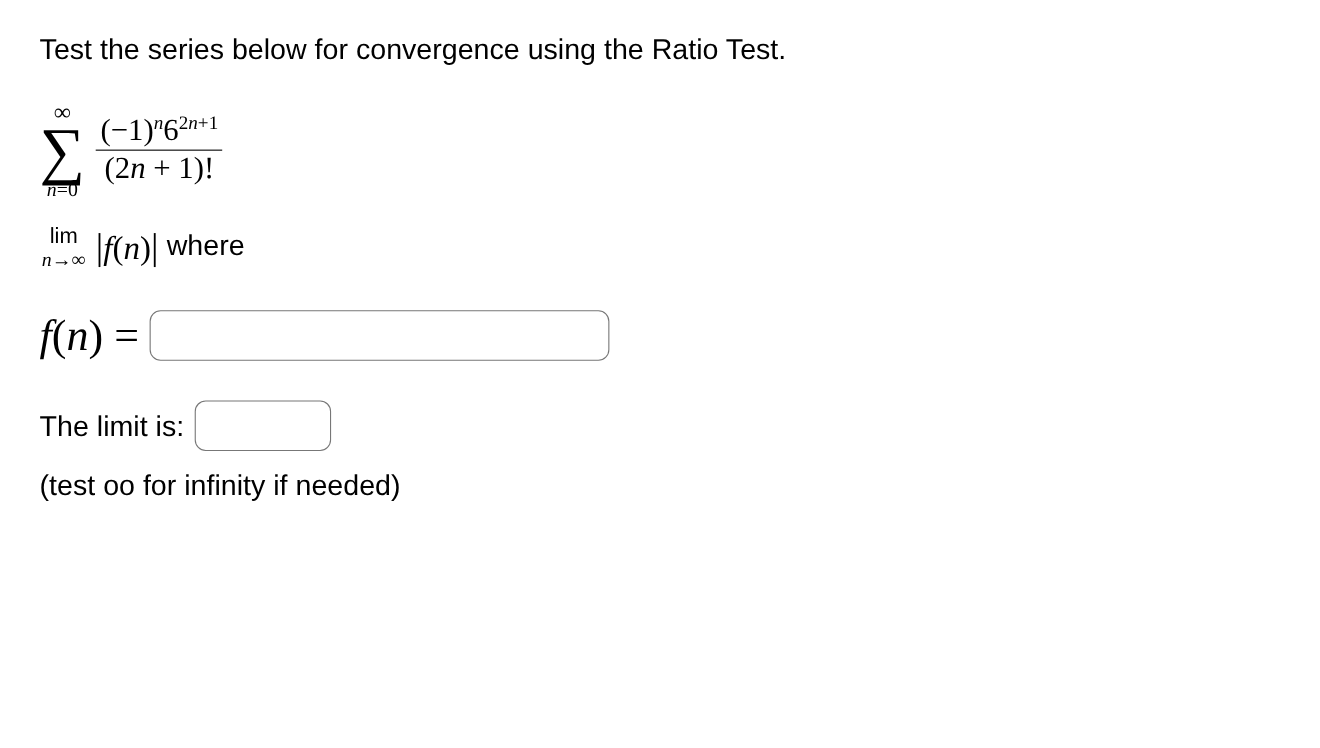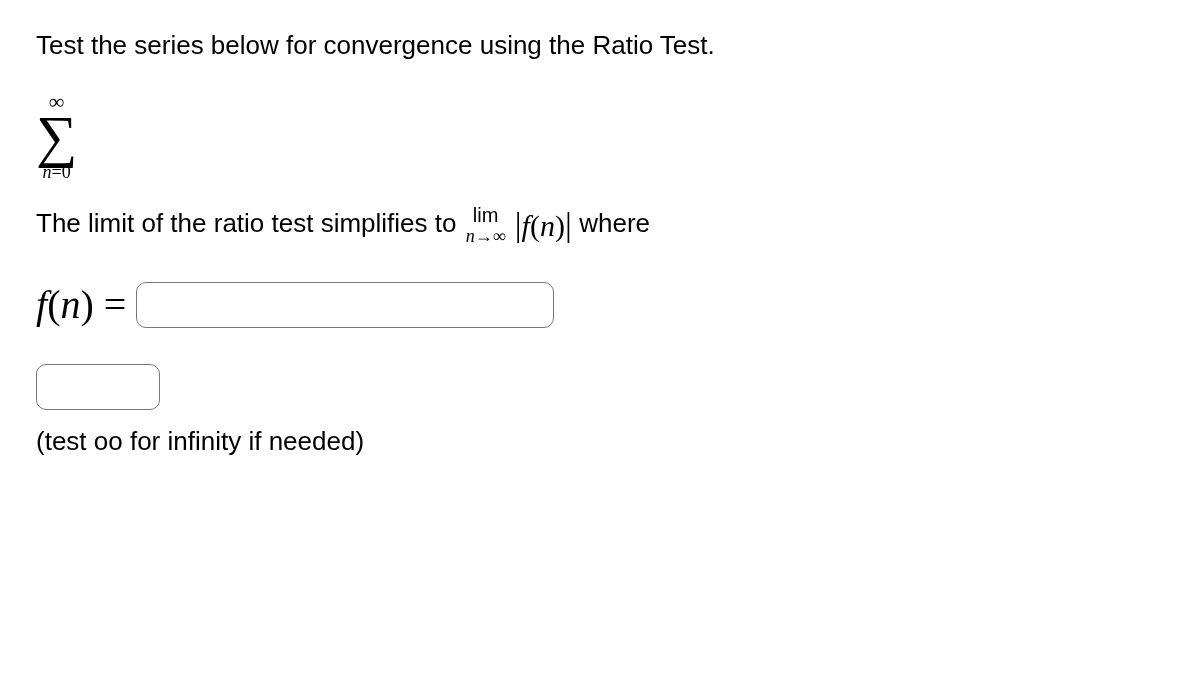--- a/index.html
+++ b/index.html
@@ -139,45 +139,54 @@
 
 
 <div class="sum-expr">
   <span class="sigma-stack">
     <span class="sigma-top">∞</span>
     <span class="sigma">∑</span>
     <span class="sigma-bot">
       <span class="italic">n</span><span style="font-style:normal">=0</span>
     </span>
   </span>
+  <span class="frac">
+    <span class="num">
+      <span>(−1)</span><span class="sup-group italic">n</span><span>6</span><span class="sup-group"><span>2</span><span class="italic">n</span><span>+1</span></span>
+    </span>
+    <span class="bar"></span>
+    <span class="den">
+      <span>(2</span><span class="italic">n</span><span> + 1)!</span>
+    </span>
+  </span>
 </div>
 
 
 <div class="line">
-  <span>The limit of the ratio test simplifies to </span>
   <span class="lim-stack">
     <span class="lim-top">lim</span>
     <span class="lim-bot"><span class="italic">n</span><span style="font-style:normal">→∞</span></span>
   </span>
   <span class="math-serif" style="font-size:30px; vertical-align:middle;font-family:Liberation Serif, serif;">
     <span style="font-size:34px">|</span><span class="italic">f</span><span>(</span><span class="italic">n</span><span>)</span><span style="font-size:34px">|</span>
   </span>
   <span> where</span>
 </div>
 
 
 <div class="row-inline" style="margin-top:36px; margin-bottom:36px;">
   <span class="fn-label">
     <span>f</span><span style="font-style:normal">(</span><span>n</span><span style="font-style:normal">) =</span>
   </span>
   <input type="text" class="text-input input-long" style="">
 </div>
 
 
 <div class="row-inline">
+  <span>The limit is:</span>
   <input type="text" class="text-input input-short" style="">
 </div>
 <div class="line" style="margin-top:-4px;">(test oo for infinity if needed)</div>
 
 
 <div class="line" style="margin-top:18px;">
 </div>
 
 
 

